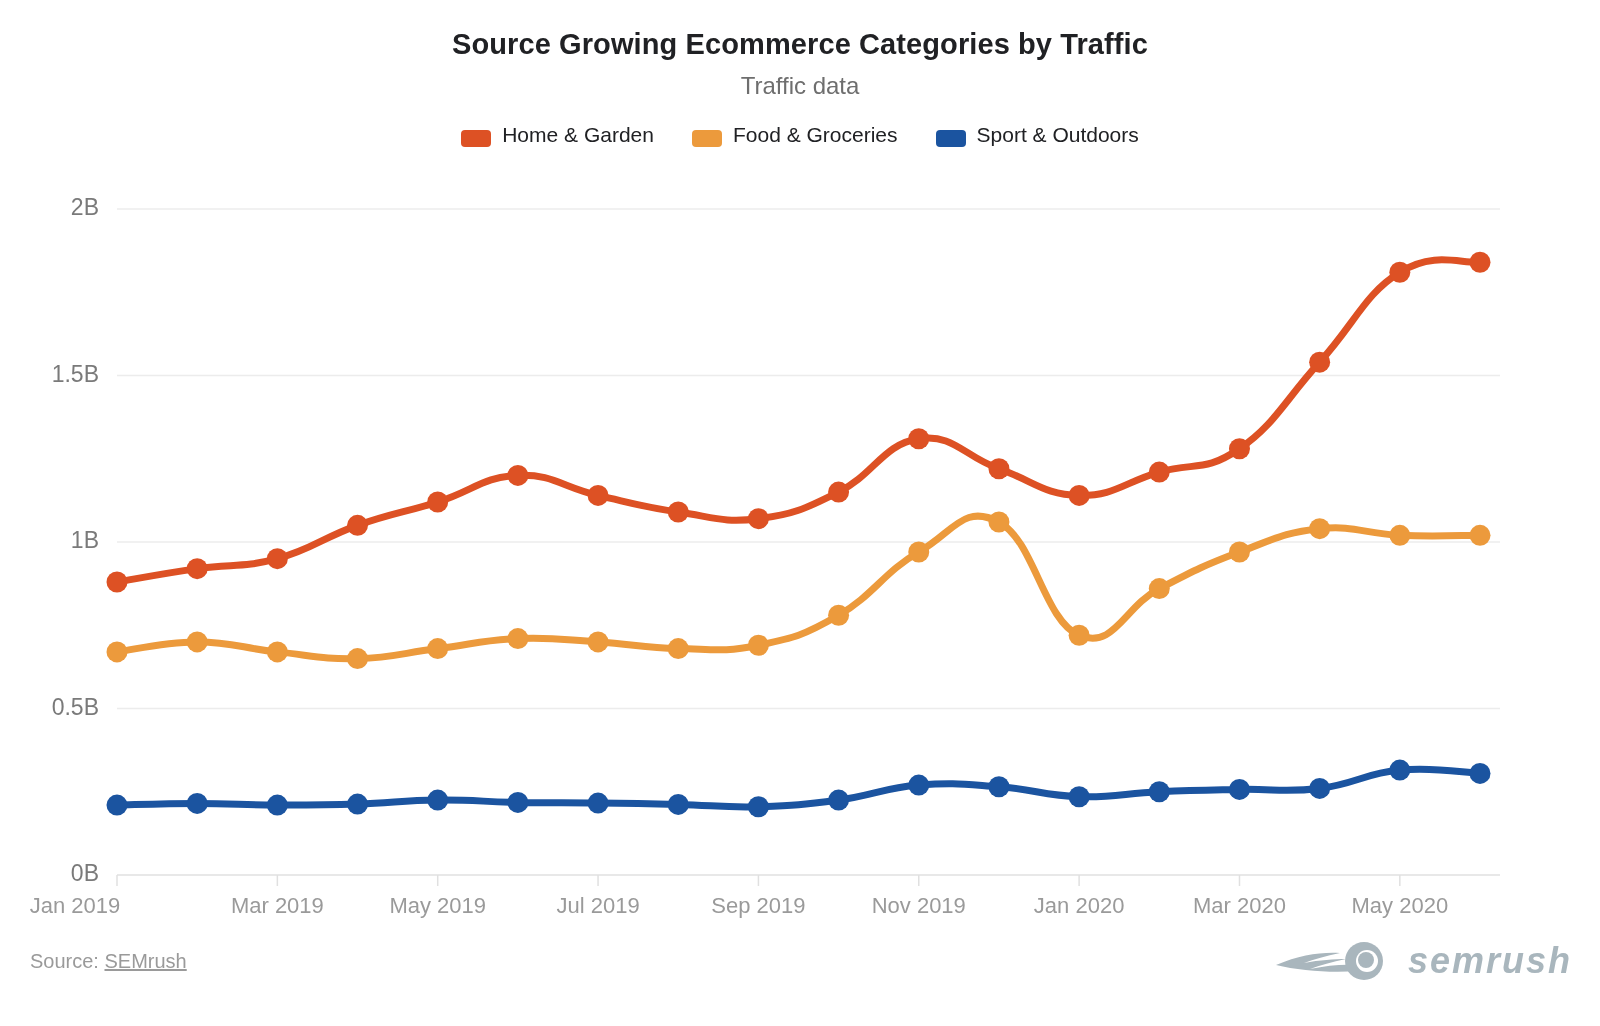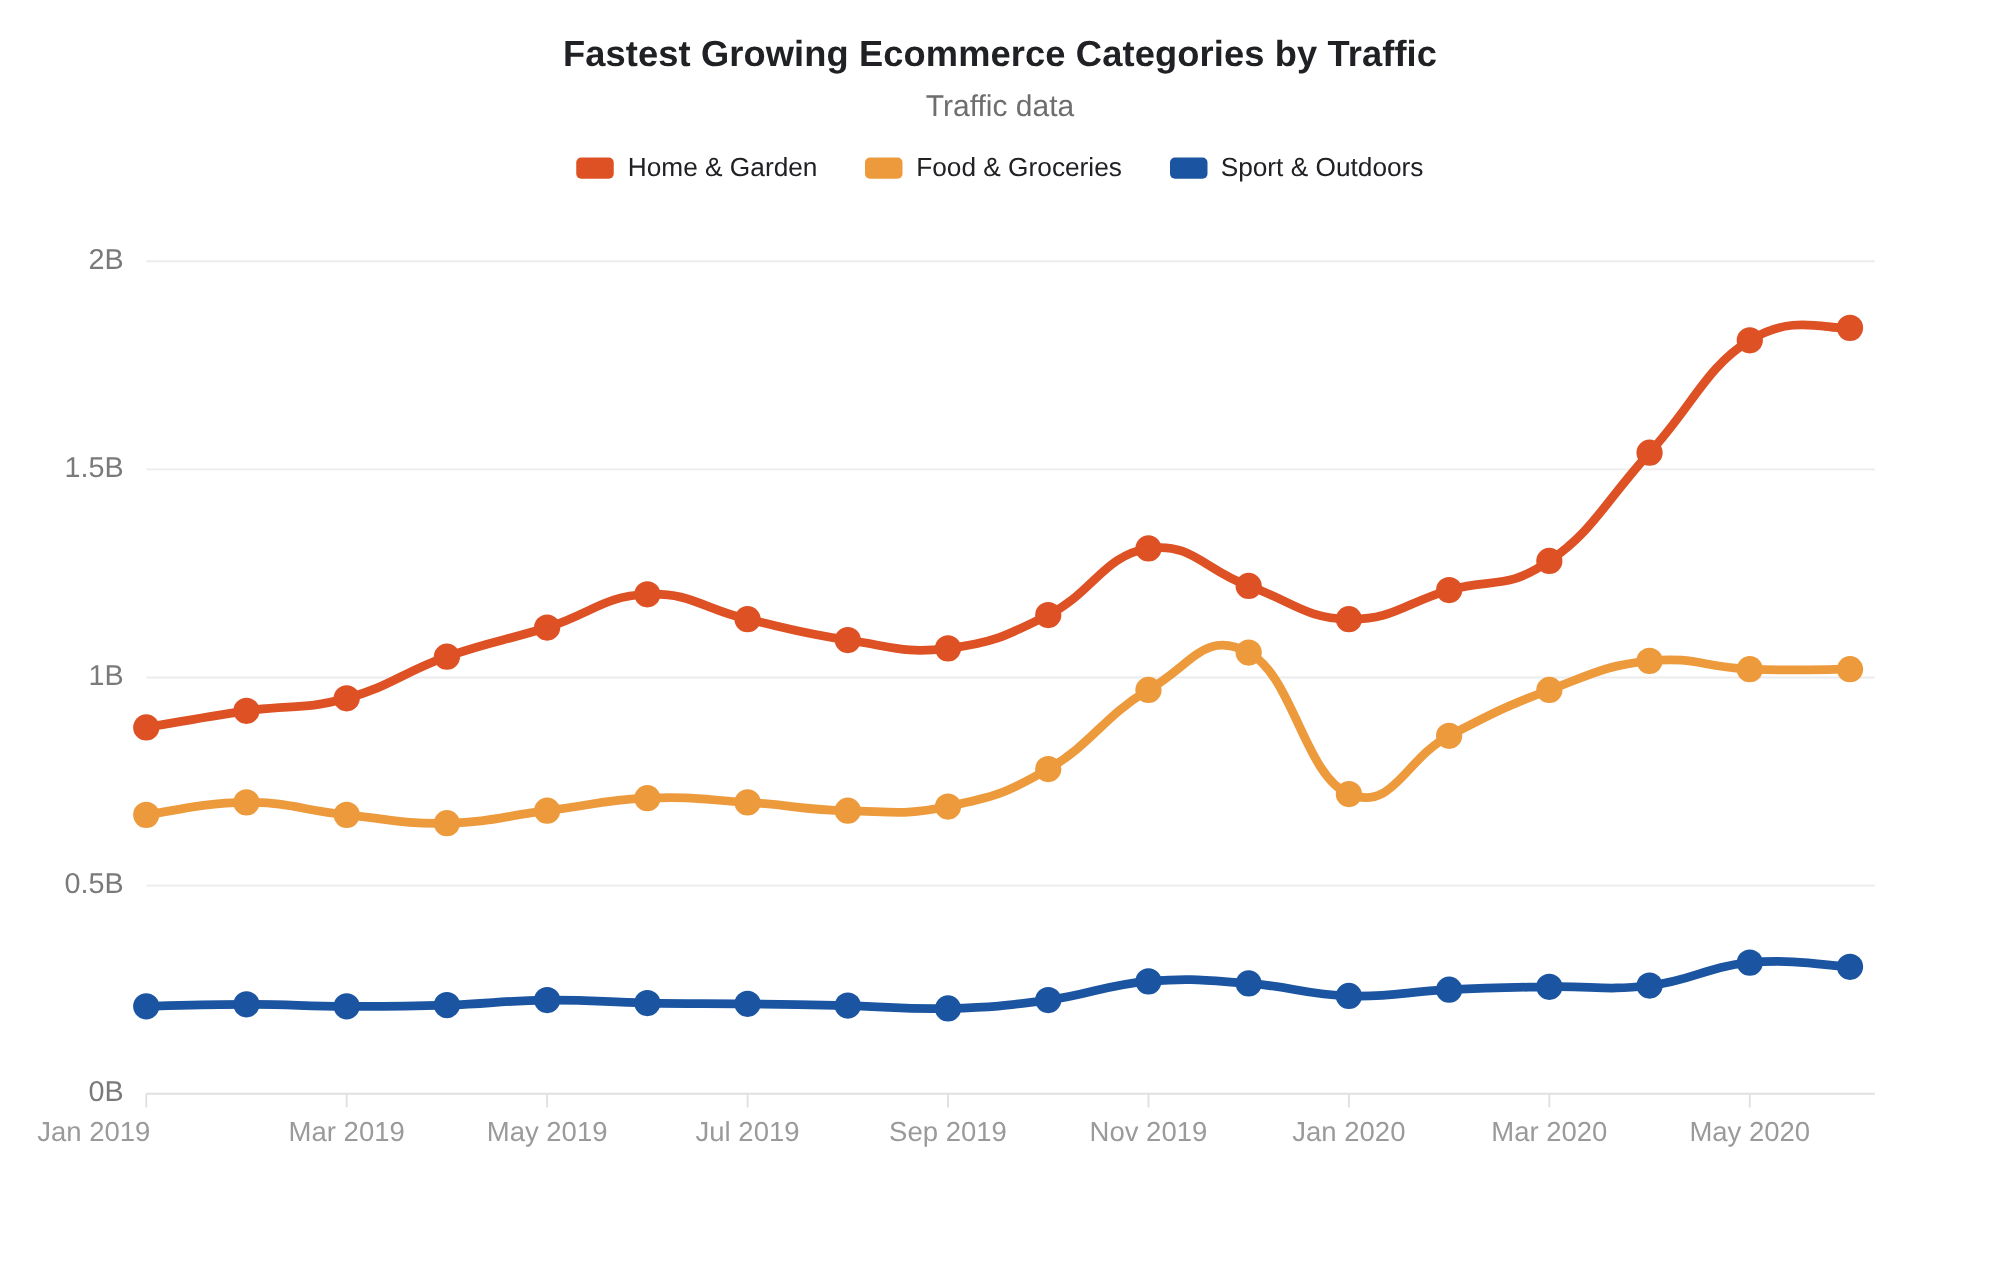--- a/index.html
+++ b/index.html
@@ -43,21 +43,21 @@
   }
   .legend {
     display: flex;
     justify-content: center;
     align-items: center;
     gap: 38px;
     margin-top: 22px;
   }
   .legend-item {
     display: flex;
-    align-items: center;
+    align-items: flex-end;
     gap: 11px;
   }
   .legend-swatch {
     width: 30px;
     height: 17px;
     border-radius: 4px;
     display: block;
   }
   .legend-label {
     font-size: 21px;
@@ -142,21 +142,21 @@
     letter-spacing: 2px;
     color: #a9b6bd;
     text-transform: lowercase;
   }
 </style>
 </head>
 <body>
 
 <div class="figure">
 
-  <h1 class="chart-title">Fastest Growing Ecommerce Categories by Traffic</h1>
+  <h1 class="chart-title">Source Growing Ecommerce Categories by Traffic</h1>
   <h2 class="chart-subtitle">Traffic data</h2>
 
   <div class="legend">
     <div class="legend-item">
       <span class="legend-swatch" style="background: rgb(221, 81, 36);"></span>
       <span class="legend-label">Home &amp; Garden</span>
     </div>
     <div class="legend-item">
       <span class="legend-swatch" style="background: rgb(236, 154, 60);"></span>
       <span class="legend-label">Food &amp; Groceries</span>
@@ -260,14 +260,26 @@
           <circle cx="1079.1176470588234" cy="616.745" r="10.5" fill="#1B54A0"></circle>
           <circle cx="1159.2941176470588" cy="611.75" r="10.5" fill="#1B54A0"></circle>
           <circle cx="1239.4705882352941" cy="609.419" r="10.5" fill="#1B54A0"></circle>
           <circle cx="1319.6470588235293" cy="608.42" r="10.5" fill="#1B54A0"></circle>
           <circle cx="1399.8235294117646" cy="590.105" r="10.5" fill="#1B54A0"></circle>
           <circle cx="1480" cy="593.435" r="10.5" fill="#1B54A0"></circle>
         </g>
     </svg>
   </div>
 
+  <div class="footer">
+    <div class="source-text"><span>Source: </span><a class="source-link" href="#">SEMrush</a></div>
+    <div class="brand">
+      <svg class="brand-mark" width="120" height="46" viewBox="0 0 120 46">
+        <path d="M2 27 C26 17, 46 14, 66 15 C52 18, 40 21, 30 25 C46 22, 60 21, 72 21 C58 24, 46 27, 36 31 C54 27, 70 26, 84 27 L84 33 C58 35, 26 33, 2 27 Z" fill="#a9b6bd"></path>
+        <circle cx="90" cy="23" r="19" fill="#a9b6bd"></circle>
+        <circle cx="93" cy="23" r="11" fill="#ffffff"></circle>
+        <circle cx="92" cy="22" r="8" fill="#a9b6bd"></circle>
+      </svg>
+      <span class="brand-word">semrush</span>
+    </div>
+  </div>
 
 </div>
 
 </body></html>

